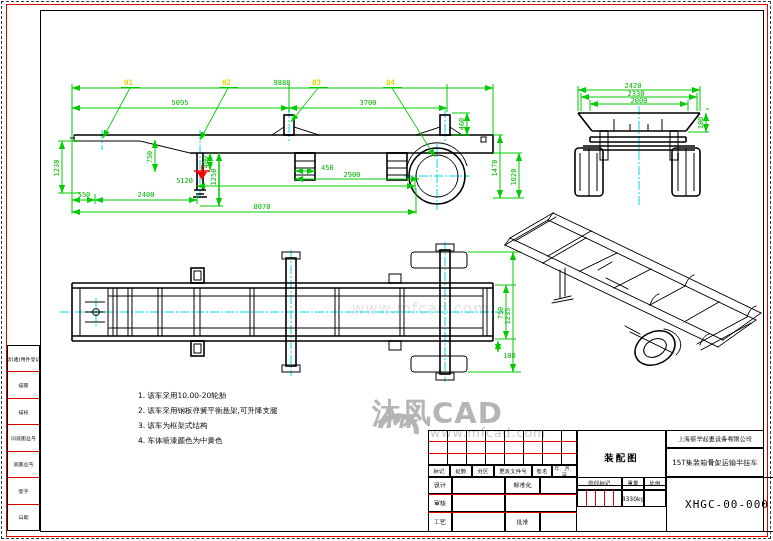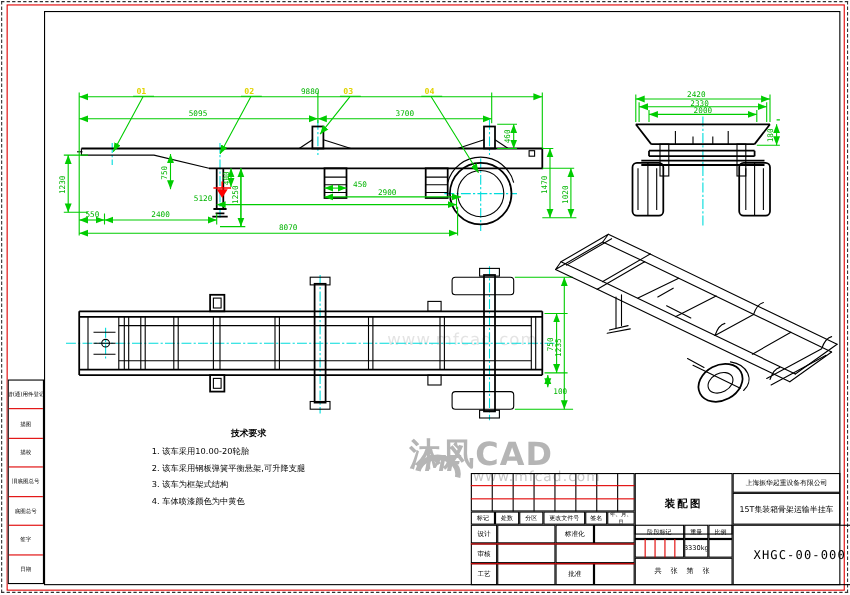--- a/index.html
+++ b/index.html
@@ -225,21 +225,20 @@
     <path class="blk" d="M560,270 V298 M565,268 V296 M554,300 L571,296 M552,303 L573,299"></path>
     <ellipse class="blk2" cx="655" cy="348" rx="21" ry="16" transform="rotate(-28 655 348)"></ellipse>
     <ellipse class="blk" cx="655" cy="348" rx="12" ry="8.5" transform="rotate(-28 655 348)"></ellipse>
     <path class="blk" d="M664,329 a21,16 0 0 1 12,26 M630,332 L673,353 M625,326 L640,334"></path>
     <path class="blk" d="M697,344 L747,317 M701,350 L751,323 M747,317 c2,-6 5,-10 9,-11 M700,345 c2,-6 5,-10 9,-11"></path>
     <path class="blk" d="M650,305 c2,-6 5,-10 9,-11 M685,286 c2,-6 5,-10 9,-11 M606,278 L628,289 M598,270 L612,262"></path>
   </g>
 </svg>
 
 <div class="tech">
-  <div class="tt">技术要求</div>
   <div class="ti">1. 该车采用10.00-20轮胎</div>
   <div class="ti">2. 该车采用钢板弹簧平衡悬架,可升降支腿</div>
   <div class="ti">3. 该车为框架式结构</div>
   <div class="ti">4. 车体喷漆颜色为中黄色</div>
 </div>
 
 <div class="wm">
   <div class="row">
     <svg width="52" height="44" viewBox="0 0 52 44">
       <path d="M8,30 a18,15 0 1 1 36,6" fill="none" stroke="#b5b5b5" stroke-width="5"></path>
@@ -303,16 +302,15 @@
   <div class="cell" style="left:149px;top:47px;width:45px;height:13px;font-size:5.5px;">阶段标记</div>
   <div class="cell" style="left:194px;top:47px;width:22px;height:13px;font-size:5.5px;">重量</div>
   <div class="cell" style="left:216px;top:47px;width:22px;height:13px;font-size:5.5px;">比例</div>
   <div class="cell" style="left:149px;top:60px;width:45px;height:17px;"></div>
   <div class="rlinev" style="left:158px;top:60px;height:17px;"></div>
   <div class="rlinev" style="left:167px;top:60px;height:17px;"></div>
   <div class="rlinev" style="left:176px;top:60px;height:17px;"></div>
   <div class="rlinev" style="left:185px;top:60px;height:17px;"></div>
   <div class="cell" style="left:194px;top:60px;width:22px;height:17px;font-size:6px;">3330kg</div>
   <div class="cell" style="left:216px;top:60px;width:22px;height:17px;"></div>
-  <div class="cell" style="left:149px;top:77px;width:89px;height:25px;font-size:6.5px;letter-spacing:3px;">共 张 第 张</div>
 
   <div class="cell" style="left:238px;top:47px;width:122px;height:55px;font-size:11px;font-family:'DejaVu Sans Mono',monospace;letter-spacing:1px;">XHGC-00-000</div>
 </div>
 
 </body></html>

